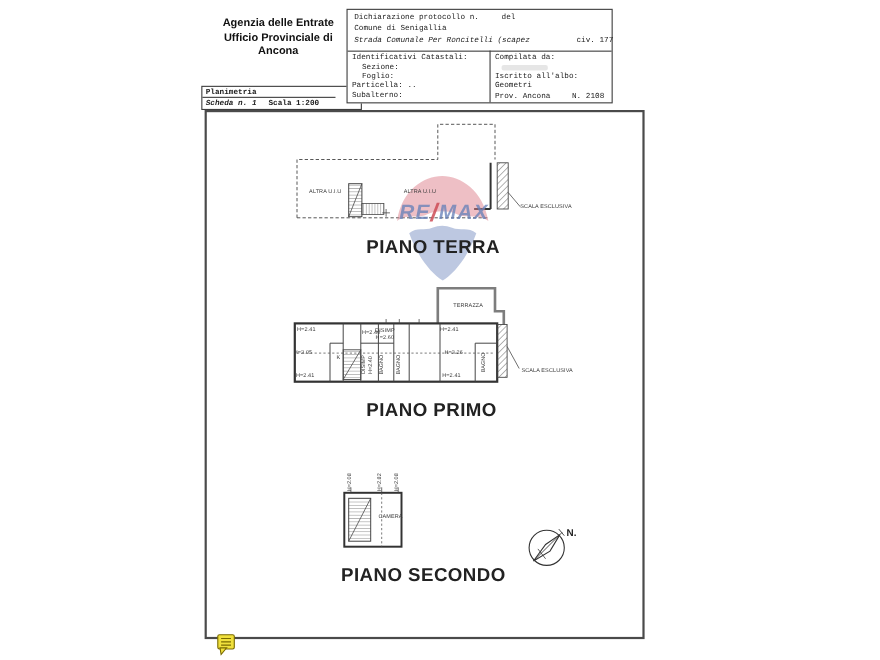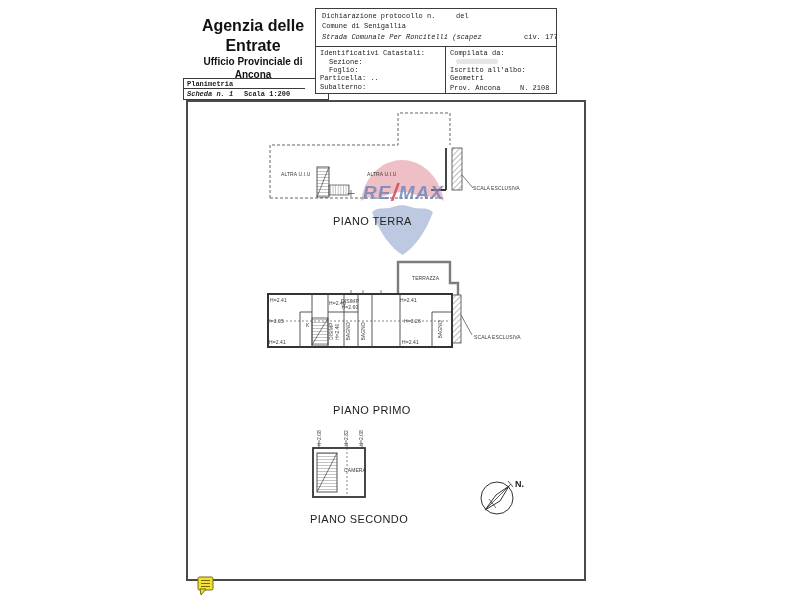--- a/index.html
+++ b/index.html
@@ -4,30 +4,30 @@
 <style>
   html,body{margin:0;padding:0;background:#ffffff;}
   #sheet{position:relative;width:800px;height:600px;background:#ffffff;overflow:hidden;
          font-family:"Liberation Sans", sans-serif;color:#1c1c1c;}
   .abs{position:absolute;}
   
   .mono{font-family:"Liberation Mono", monospace;font-size:7px;color:#222;white-space:nowrap;}
   .monob{font-family:"Liberation Mono", monospace;font-size:7px;font-weight:bold;color:#222;white-space:nowrap;}
   
   .agency{width:130px;text-align:center;font-weight:bold;color:#111;line-height:1.25;}
-  .ag1{font-size:16px;} .ag2{font-size:12.5px;letter-spacing:-0.3px;} .ag3{font-size:10px;}
+  .ag1{font-size:10px;} .ag2{font-size:12.5px;letter-spacing:-0.3px;} .ag3{font-size:10px;}
   
   .box{border:1px solid #3c3c3c;background:#fff;}
   
   .lbl{position:absolute;font-family:"Liberation Sans", sans-serif;font-size:5px;color:#3a3a3a;
        white-space:nowrap;letter-spacing:0.1px;}
   .vlbl{position:absolute;font-family:"Liberation Sans", sans-serif;font-size:5px;color:#3a3a3a;
         white-space:pre-line;line-height:1.1;transform:rotate(-90deg);transform-origin:left bottom;}
   .prewrap{white-space:pre-line;text-align:center;line-height:1.2;}
-  .floor-title{position:absolute;font-weight:normal;font-size:11px;letter-spacing:0.4px;color:#222;}
+  .floor-title{position:absolute;font-weight:bold;font-size:17px;letter-spacing:0.4px;color:#222;}
   
   .wmtext{position:absolute;font-style:italic;font-weight:bold;font-size:19px;letter-spacing:1px;
           color:rgba(104,129,184,0.78);z-index:6;}
   .wmslash{color:rgba(205,75,85,0.85);font-size:23px;vertical-align:-2px;}
   .redacted{position:absolute;background:#d9d9d9;border-radius:2px;opacity:0.65;}
   svg{display:block;}
 </style>
 </head>
 <body>
 
@@ -151,21 +151,21 @@
   <div class="vlbl" style="left:340px;top:329px;z-index:7;">DISIMP
 H=2.40</div>
   <div class="vlbl" style="left:351px;top:335px;z-index:7;">BAGNO</div>
   <div class="vlbl" style="left:366px;top:335px;z-index:7;">BAGNO</div>
   <div class="vlbl" style="left:443px;top:333px;z-index:7;">BAGNO</div>
   <div class="lbl" style="left:306px;top:322px;z-index:7;">K</div>
   <div class="lbl" style="left:400px;top:297px;z-index:7;">H=2.41</div>
   <div class="lbl" style="left:404px;top:318px;z-index:7;">H=3.26</div>
   <div class="lbl" style="left:402px;top:339px;z-index:7;">H=2.41</div>
   <div class="lbl" style="left:474px;top:334px;z-index:7;">SCALA ESCLUSIVA</div>
-  <div class="floor-title" style="left:333px;top:363px;z-index:7;margin-top:41px;">PIANO PRIMO</div>
+  <div class="floor-title" style="left:333px;top:363px;z-index:7;">PIANO PRIMO</div>
 
   <svg class="abs" style="left:300px;top:420px;z-index:3;" width="130" height="85" viewBox="0 0 130 85">
     <defs>
       <pattern id="treadS" width="20" height="3" patternUnits="userSpaceOnUse">
         <line x1="0" y1="0" x2="20" y2="0" stroke="#555" stroke-width="0.7"></line>
       </pattern>
     </defs>
     <rect x="13" y="28" width="52" height="49" fill="#fff" stroke="#333" stroke-width="1.8"></rect>
     <rect x="17" y="33" width="20" height="39" fill="url(#treadS)" stroke="#444" stroke-width="0.9"></rect>
     <line x1="17" y1="72" x2="37" y2="33" stroke="#444" stroke-width="0.7"></line>

